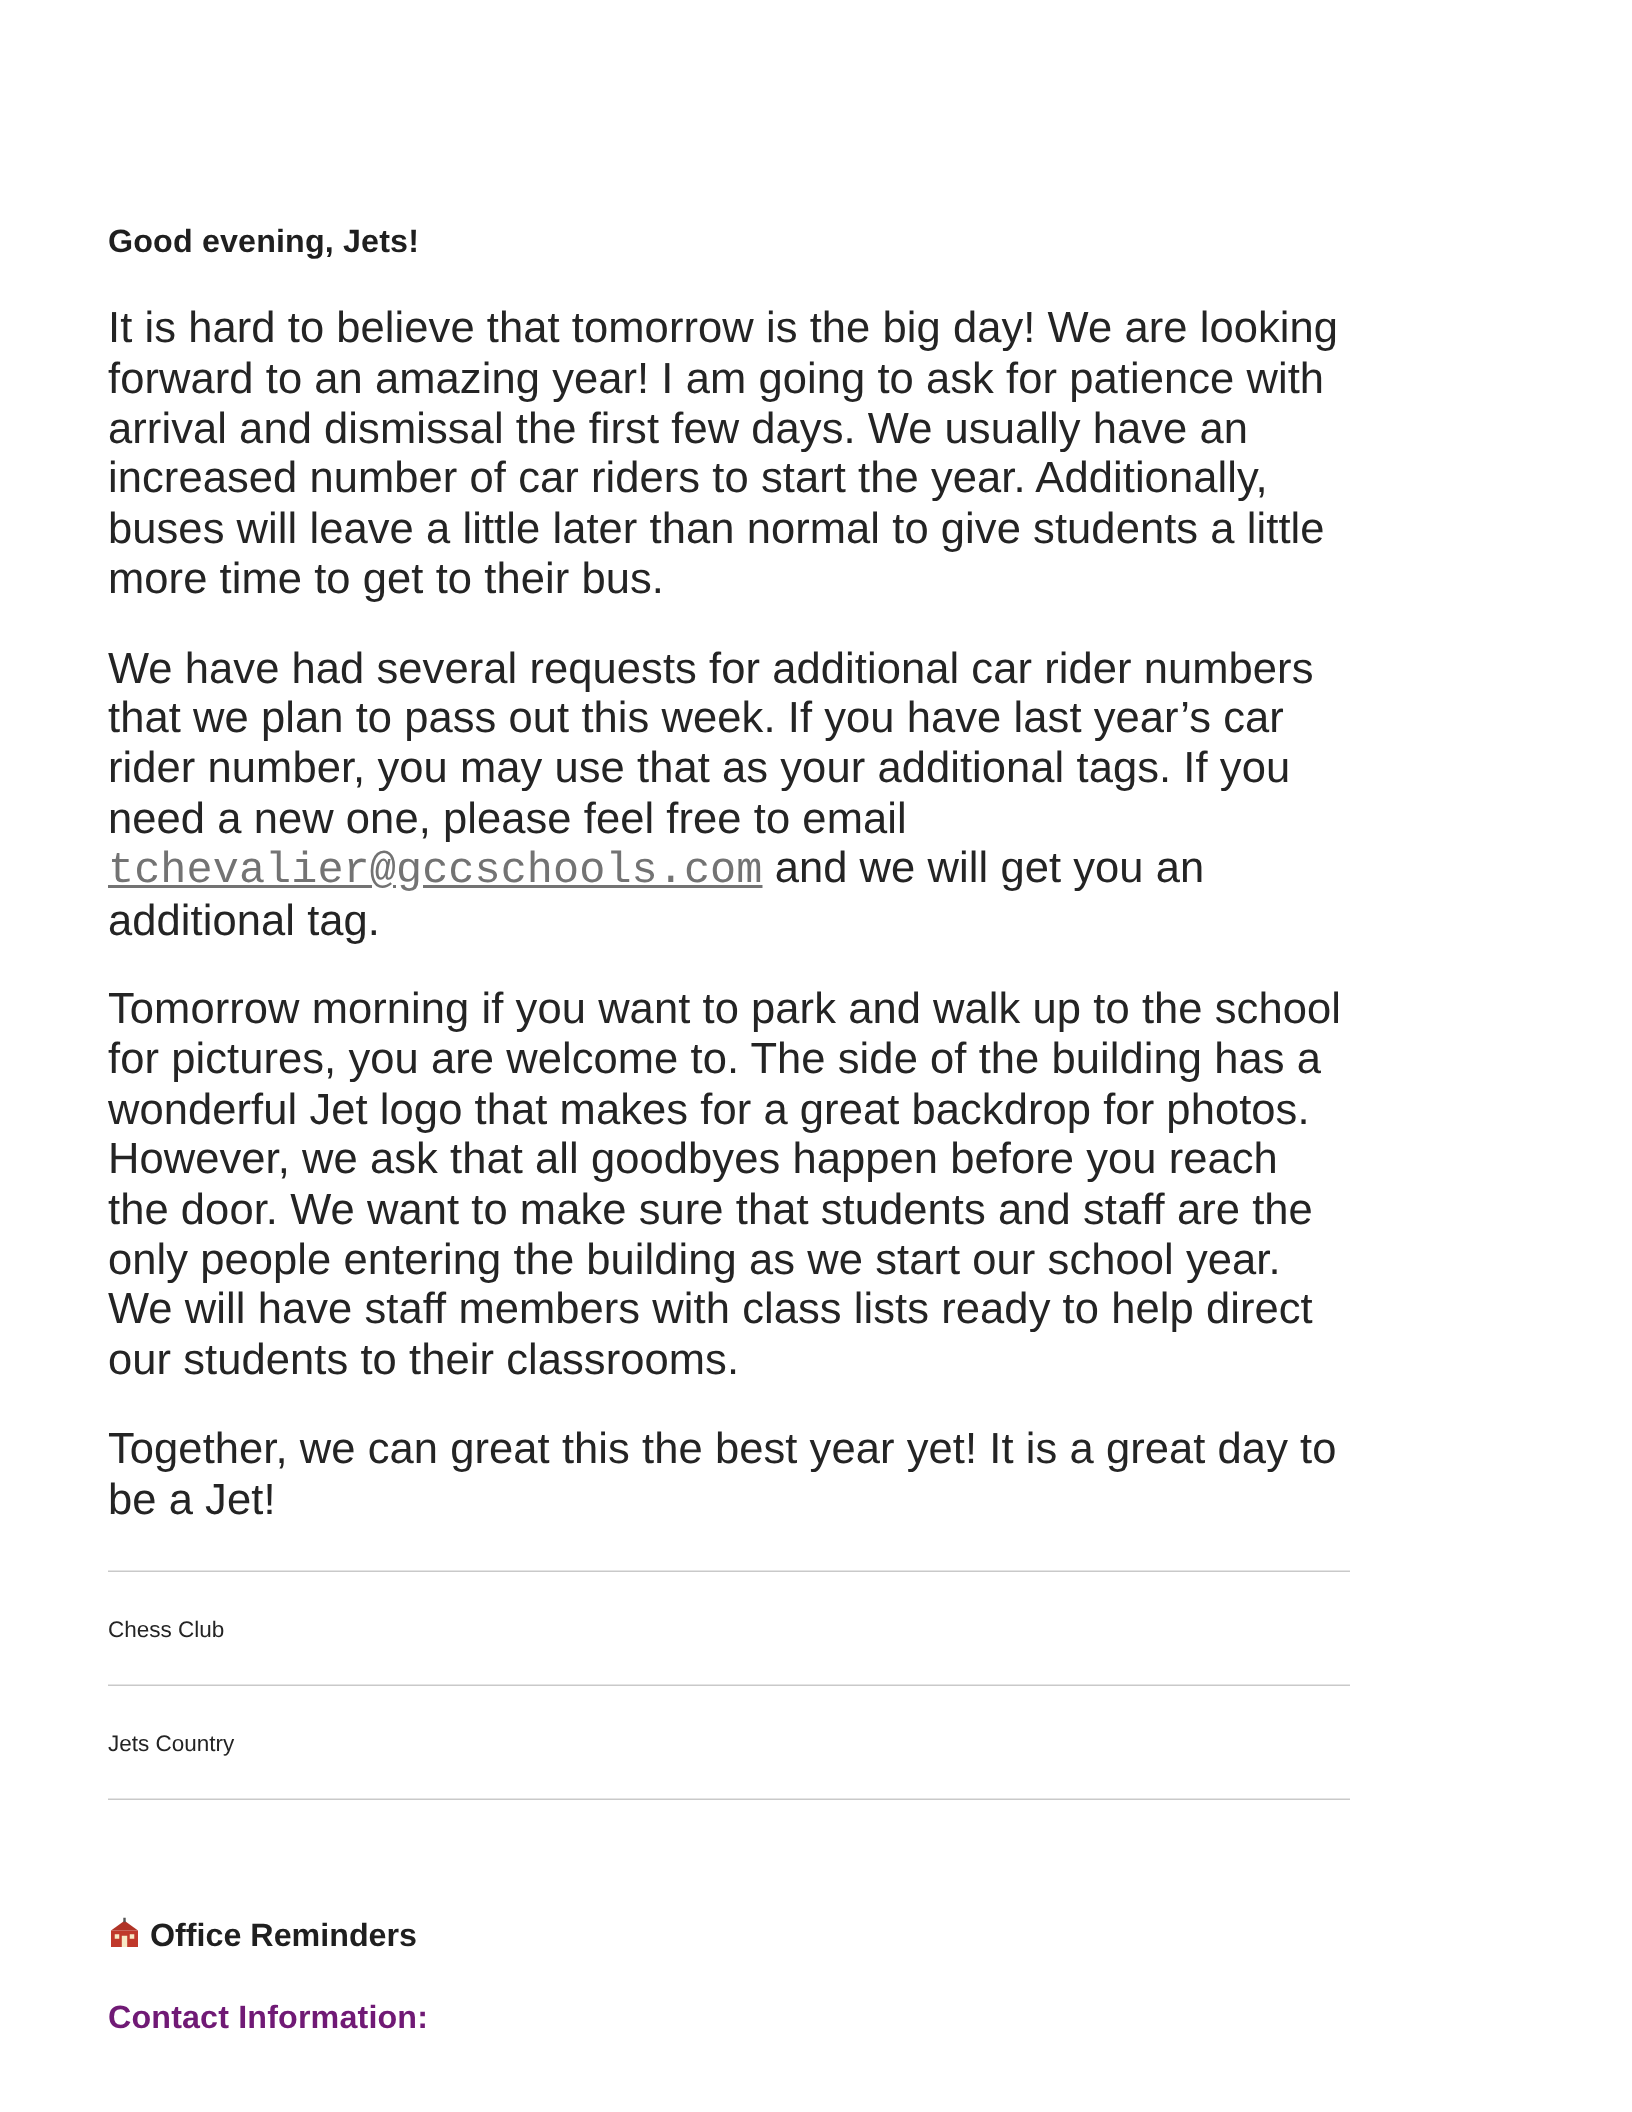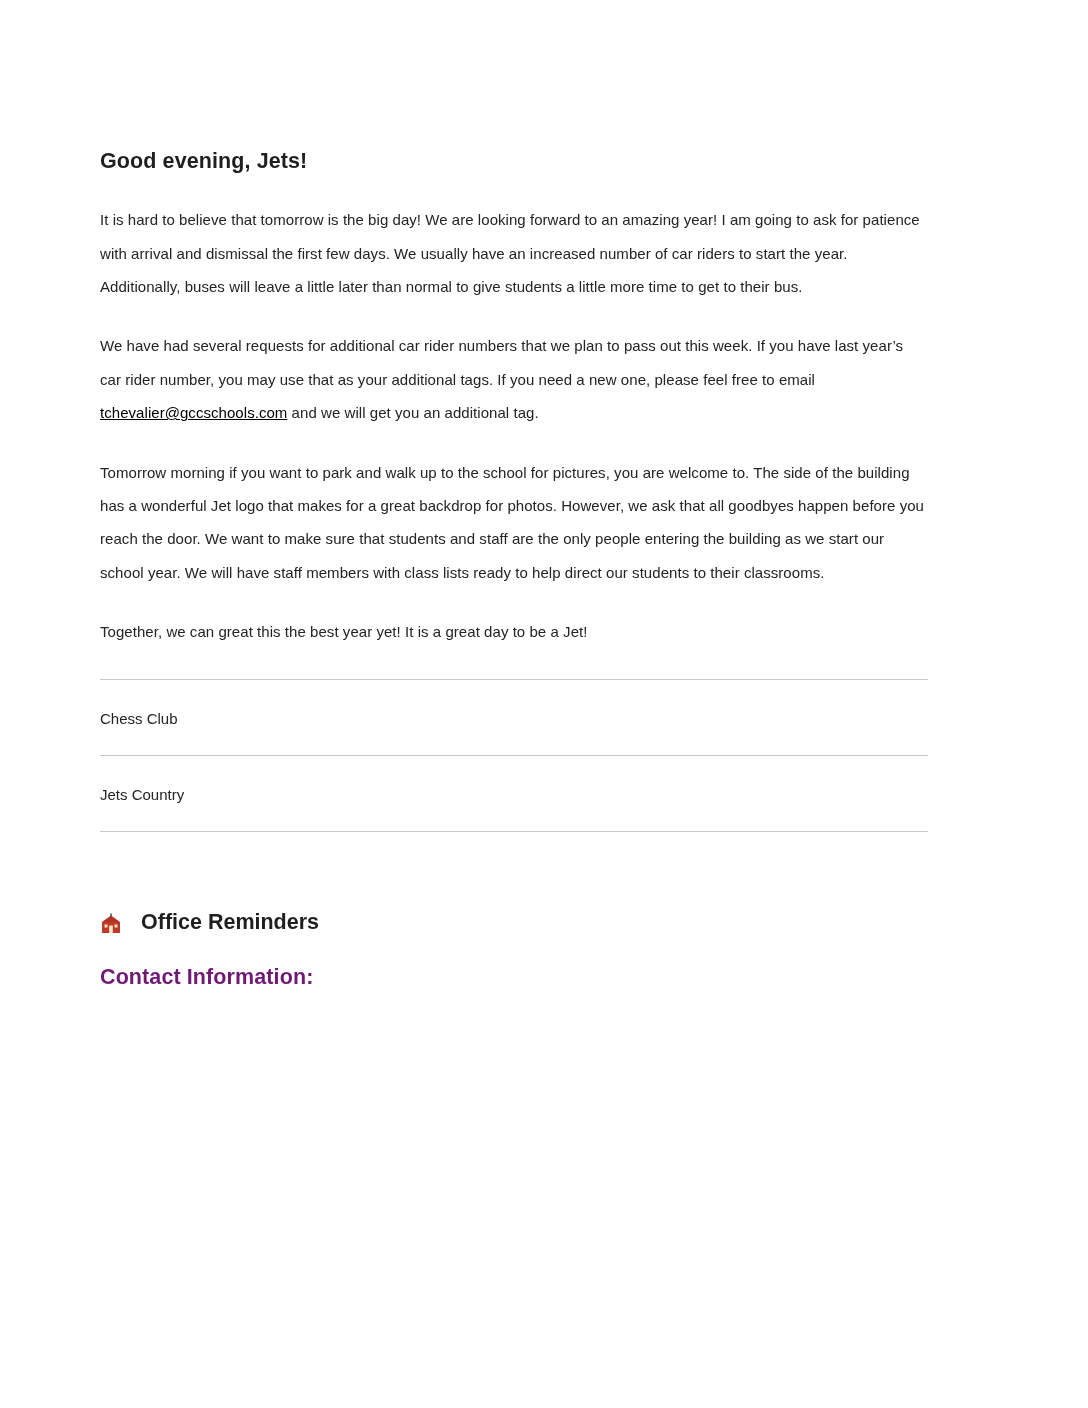--- a/index.html
+++ b/index.html
@@ -13,46 +13,47 @@
     font-family: "Liberation Sans", sans-serif;
     color: #222222;
     -webkit-font-smoothing: antialiased;
   }
   .page {
     position: relative;
     width: 898px;
     height: 1408px;
     background: #ffffff;
     box-sizing: border-box;
-    padding: 146px 130px 0 100px;
+    padding: 146px 130px 0 72px;
   }
   .doc-body {
     width: 828px;
   }
   .greeting {
     font-size: 21.5px;
     font-weight: bold;
     line-height: 1.45;
     color: #1f1f1f;
     margin: 0 0 26px 0;
     letter-spacing: 0.1px;
   }
   p.para {
-    font-size: 15px;
+    font-size: 29px;
     line-height: 33.4px;
     color: #242424;
     margin: 12px 0 26px 0;
     letter-spacing: 0.05px;
   }
   p.para.last {
     margin-bottom: 30px;
   }
   a.email-link {
-    color: #000000;
+    color: #737373;
     text-decoration: underline;
+    font-family: Liberation Mono, monospace;
   }
   .rule {
     border: none;
     border-top: 1px solid #c9c9c9;
     margin: 0;
     width: 828px;
     height: 0;
   }
   .club-row {
     font-size: 15px;
@@ -62,22 +63,22 @@
   .spacer-a { height: 28px; }
   .spacer-b { height: 26px; }
   .spacer-c { height: 28px; }
   .spacer-d { height: 26px; }
 
   .section-head {
     font-size: 21.5px;
     font-weight: bold;
     color: #1f1f1f;
     display: flex;
-    align-items: flex-end;
-    gap: 19px;
+    align-items: flex-start;
+    gap: 6px;
   }
   .school-icon {
     display: inline-block;
     width: 22px;
     height: 22px;
     position: relative;
     flex: 0 0 auto;
   }
   .contact-head {
     font-size: 21.5px;

